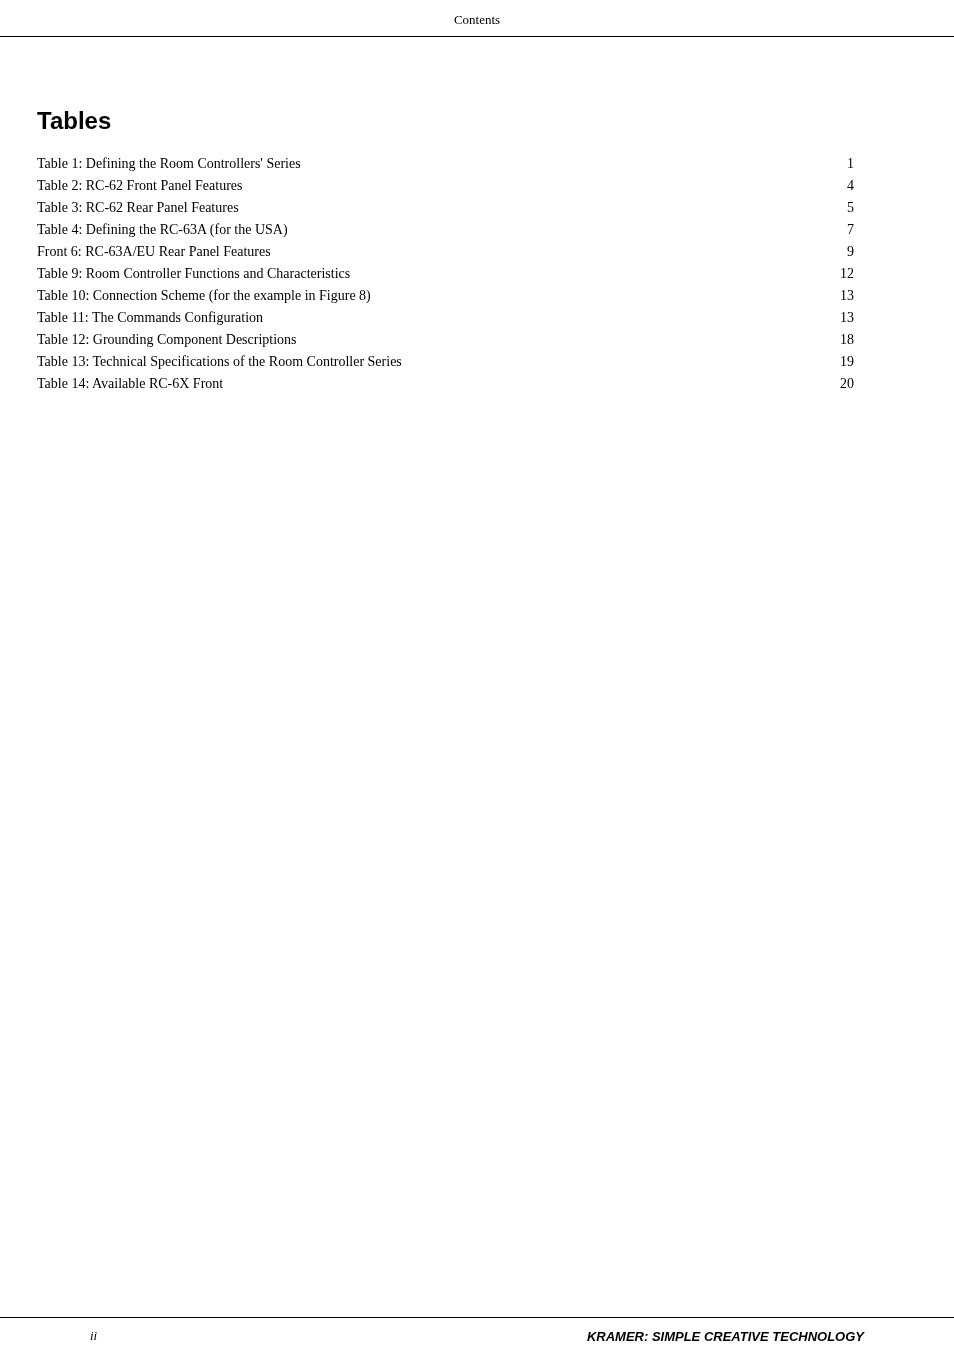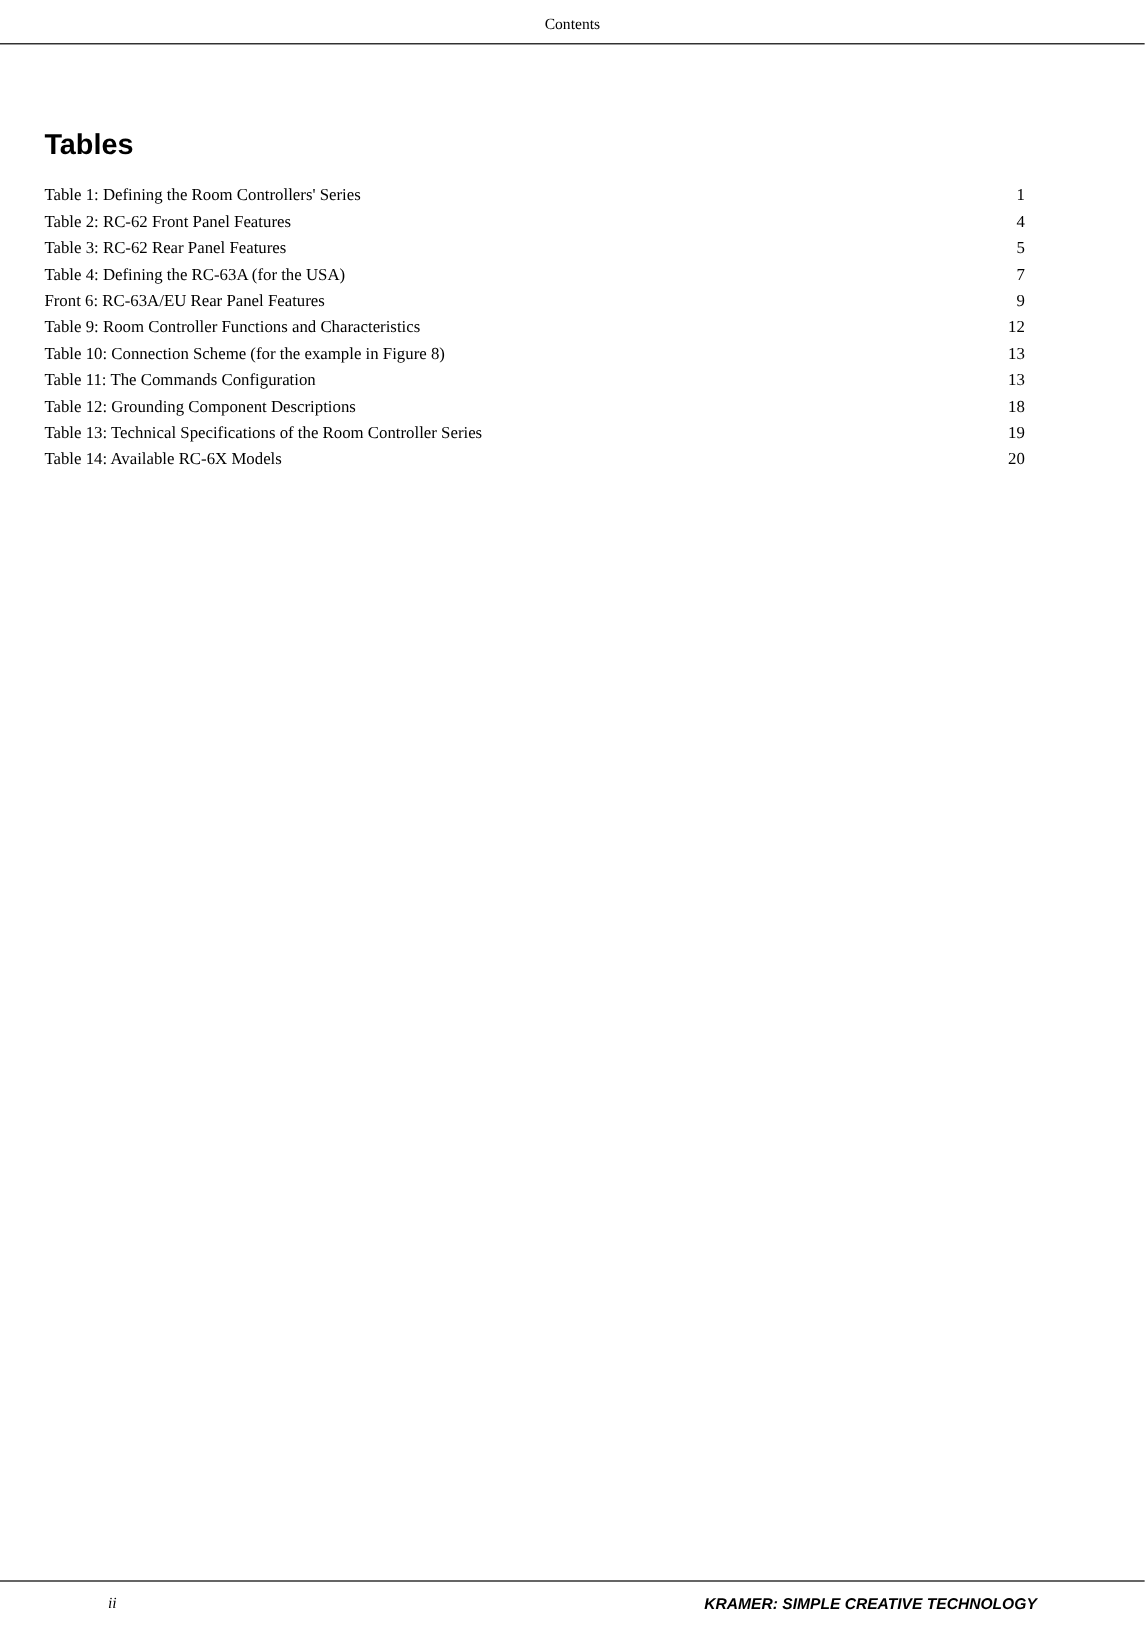--- a/index.html
+++ b/index.html
@@ -137,21 +137,21 @@
           </tr>
           <tr>
             <td class="entry-text">Table 12: Grounding Component Descriptions</td>
             <td class="entry-page">18</td>
           </tr>
           <tr>
             <td class="entry-text">Table 13: Technical Specifications of the Room Controller Series</td>
             <td class="entry-page">19</td>
           </tr>
           <tr>
-            <td class="entry-text">Table 14: Available RC-6X Models</td>
+            <td class="entry-text">Table 14: Available RC-6X Front</td>
             <td class="entry-page">20</td>
           </tr>
         </tbody>
     </table>
   </div>
 
   <div class="footer">
     <span class="footer-page">ii</span>
     <span class="footer-brand">KRAMER:  SIMPLE CREATIVE TECHNOLOGY</span>
   </div>

